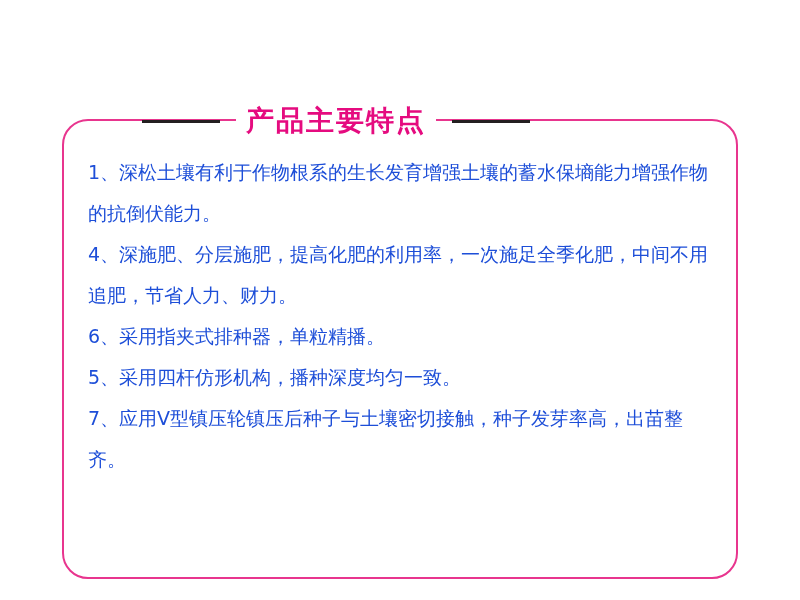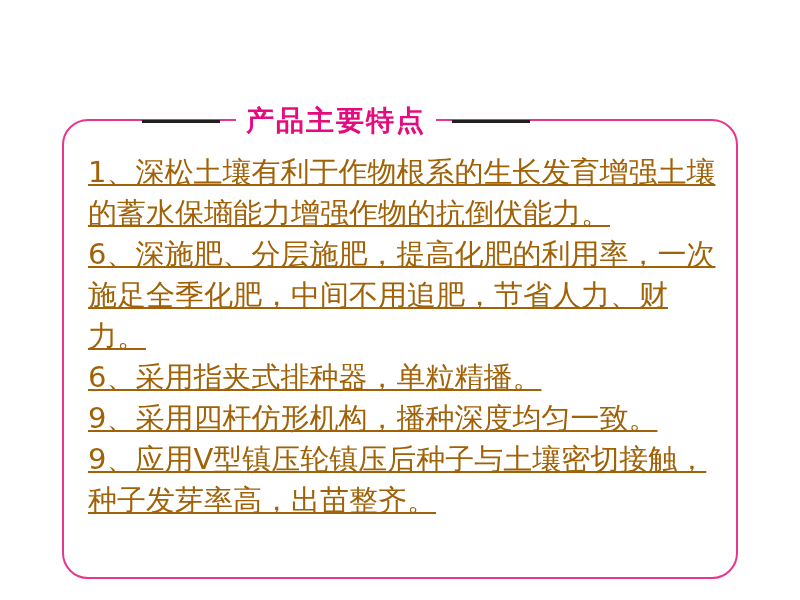--- a/index.html
+++ b/index.html
@@ -64,25 +64,24 @@
     white-space: nowrap;
     line-height: 1;
   }
 
   
   .body-text {
     position: absolute;
     left: 88px;
     top: 152px;
     width: 628px;
-    color: #a16207;
-    font-size: 29px;
+    color: #1d4ed8;
+    font-size: 19px;
     line-height: 41px;
     font-family: "DejaVu Sans", "Liberation Sans", sans-serif;
-    text-decoration: underline;
   }
   .para {
     margin: 0;
     text-indent: 0;
     white-space: normal;
     word-break: break-all;
   }
 </style>
 </head>
 <body>
@@ -92,19 +91,19 @@
   <div class="frame"></div>
 
   <div class="title-block">
     <span class="title-rule"></span>
     <span class="title-text">产品主要特点</span>
     <span class="title-rule"></span>
   </div>
 
   <div class="body-text">
     <p class="para">1、深松土壤有利于作物根系的生长发育增强土壤的蓄水保墒能力增强作物的抗倒伏能力。</p>
-    <p class="para">6、深施肥、分层施肥，提高化肥的利用率，一次施足全季化肥，中间不用追肥，节省人力、财力。</p>
+    <p class="para">4、深施肥、分层施肥，提高化肥的利用率，一次施足全季化肥，中间不用追肥，节省人力、财力。</p>
     <p class="para">6、采用指夹式排种器，单粒精播。</p>
-    <p class="para">9、采用四杆仿形机构，播种深度均匀一致。</p>
-    <p class="para">9、应用V型镇压轮镇压后种子与土壤密切接触，种子发芽率高，出苗整齐。</p>
+    <p class="para">5、采用四杆仿形机构，播种深度均匀一致。</p>
+    <p class="para">7、应用V型镇压轮镇压后种子与土壤密切接触，种子发芽率高，出苗整齐。</p>
   </div>
 
 </div>
 
 </body></html>

